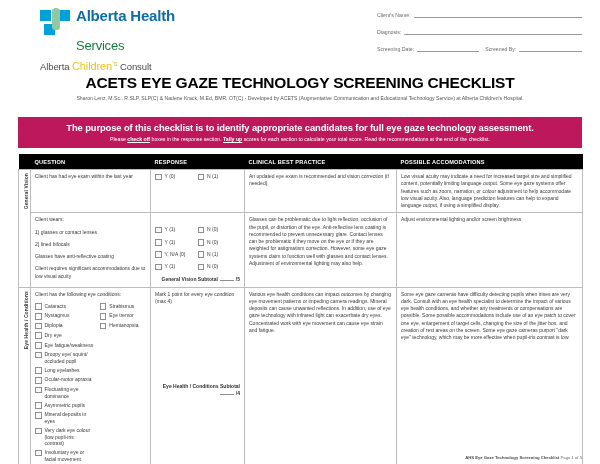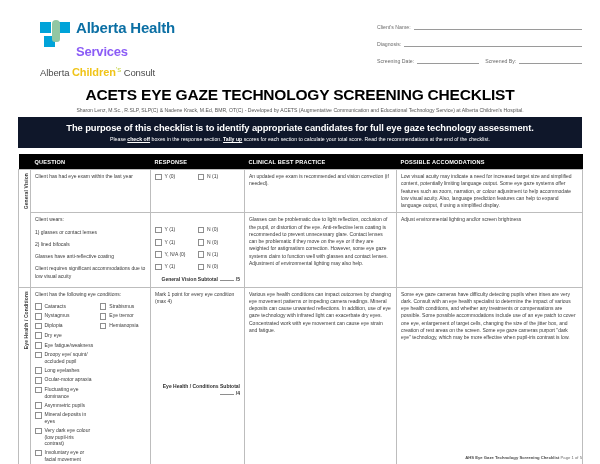--- a/index.html
+++ b/index.html
@@ -12,21 +12,21 @@
     background: #ffffff;
     font-family: "Liberation Sans", sans-serif;
     color: #231f20;
     overflow: hidden;
   }
   .page {
     position: relative;
     width: 600px;
     height: 464px;
     box-sizing: border-box;
-    padding: 16px 18px 0 18px;
+    padding: 4px 18px 0 18px;
   }
 
   
   .header {
     display: flex;
     align-items: flex-start;
     justify-content: space-between;
     height: 62px;
   }
   .brand {
@@ -60,35 +60,35 @@
     line-height: 1;
   }
   .ahs-l1 {
     font-size: 15px;
     font-weight: bold;
     color: #0b6fa4;
     letter-spacing: -0.2px;
   }
   .ahs-l2 {
     font-size: 13px;
-    font-weight: bold;
-    color: #8b5cf6;
+    font-weight: normal;
+    color: #15803d;
     letter-spacing: -0.2px;
-    margin-top: 10px;
+    margin-top: 16px;
   }
   .ach {
     margin-top: 7px;
     font-size: 9.5px;
     color: #4d4d4d;
     letter-spacing: -0.1px;
     white-space: nowrap;
   }
   .ach .kids {
     color: #f0c419;
-    font-weight: bold;
+    font-weight: normal;
     font-size: 11px;
   }
   .ach .sup { color: #c6d34a; font-size: 8px; vertical-align: super; }
 
   .client-block {
     width: 205px;
     padding-top: 6px;
     font-size: 5.2px;
     color: #6b6b6b;
   }
@@ -119,23 +119,23 @@
   .subtitle {
     text-align: center;
     font-size: 5.1px;
     color: #555;
     margin-top: 3px;
     letter-spacing: 0.02px;
   }
 
   
   .purpose {
-    background: #0f172a;
+    background: #be185d;
     color: #fff;
-    margin-top: 4px;
+    margin-top: 16px;
     padding: 5px 6px 6px 6px;
     text-align: center;
   }
   .purpose-main {
     font-size: 9.4px;
     font-weight: bold;
     letter-spacing: -0.1px;
   }
   .purpose-sub {
     font-size: 5.2px;

